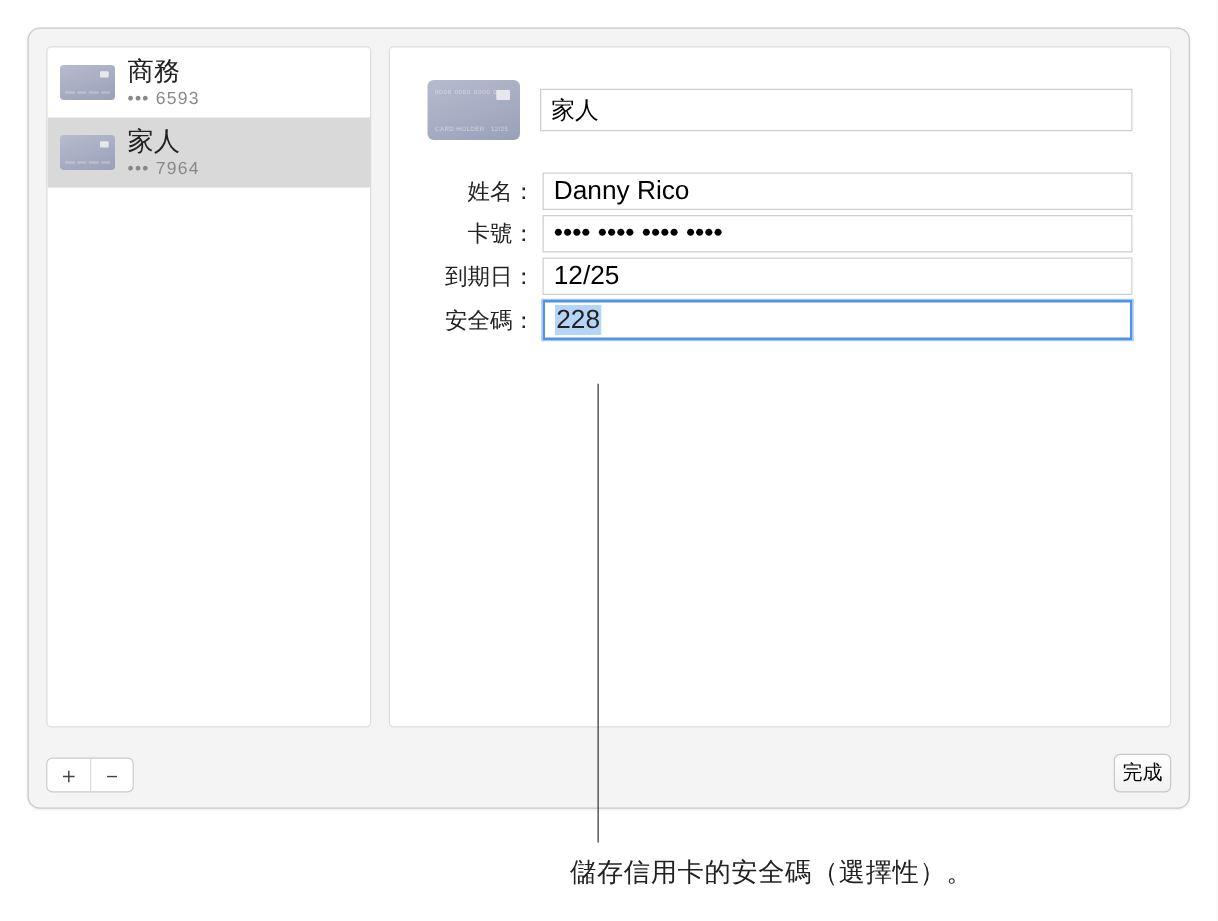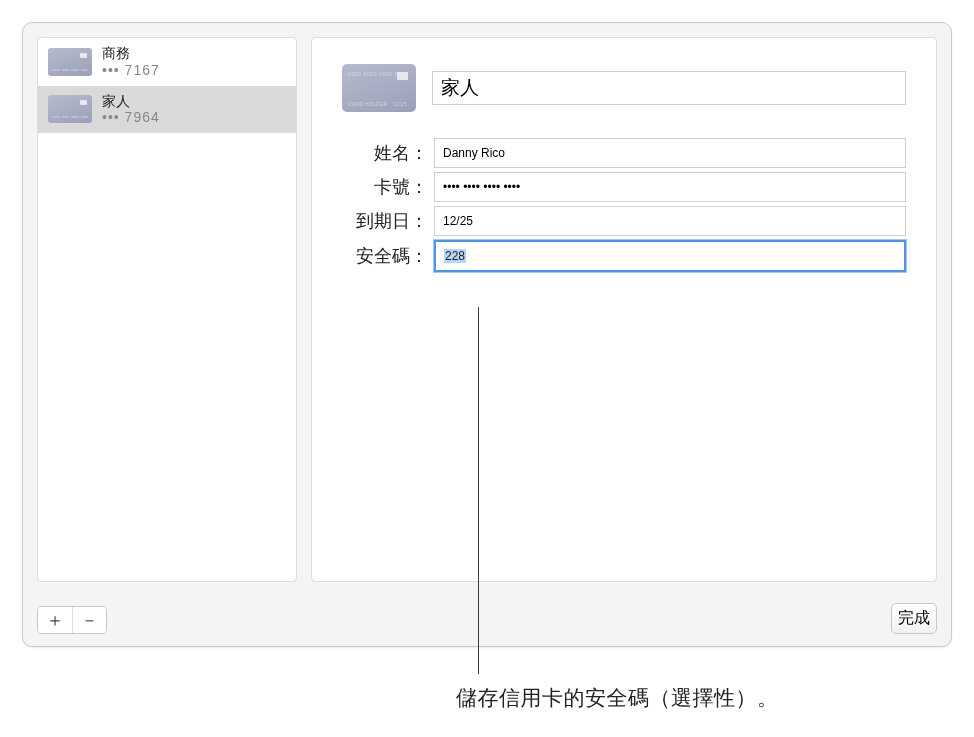--- a/index.html
+++ b/index.html
@@ -70,21 +70,21 @@
     position:absolute;
     left:4px; bottom:4px; right:4px;
     height:3px;
     display:flex;
     gap:2px;
   }
   .card-icon .stripe span{
     flex:1; height:2px; background:#e8e8ec55;
   }
   .card-text { display:flex; flex-direction:column; line-height:1.2;}
-  .card-name { font-size:14px; }
+  .card-name { font-size:21px; }
   .card-last { font-size:14px; color:#888; letter-spacing:1px;}
   .bottom-bar {
     height: 50px;
     padding: 0 14px 12px 14px;
     display:flex;
     align-items:flex-end;
     justify-content:space-between;
   }
   .add-remove {
     display:flex;
@@ -173,21 +173,21 @@
   .form-label {
     width: 92px;
     text-align:right;
     font-size:18px;
     color:#222;
     padding-right:6px;
   }
   .form-input {
     flex:1;
     height:30px;
-    font-size:12px;
+    font-size:21px;
     padding: 2px 8px;
     border:1px solid #cfcfcf;
     background:#fff;
   }
   .form-input.focused {
     border:2.5px solid #4f93e6;
     outline:1px solid #a8c8f1;
     height:32px;
   }
   .sel-text {
@@ -224,21 +224,21 @@
           <div class="card-icon">
               <div class="stripe">
                 <span></span>
                 <span></span>
                 <span></span>
                 <span></span>
               </div>
             </div>
           <div class="card-text">
             <div class="card-name">商務</div>
-            <div class="card-last">••• 7167</div>
+            <div class="card-last">••• 6593</div>
           </div>
         </div>
 
         <div class="card-item selected">
           <div class="card-icon">
               <div class="stripe">
                 <span></span>
                 <span></span>
                 <span></span>
                 <span></span>

